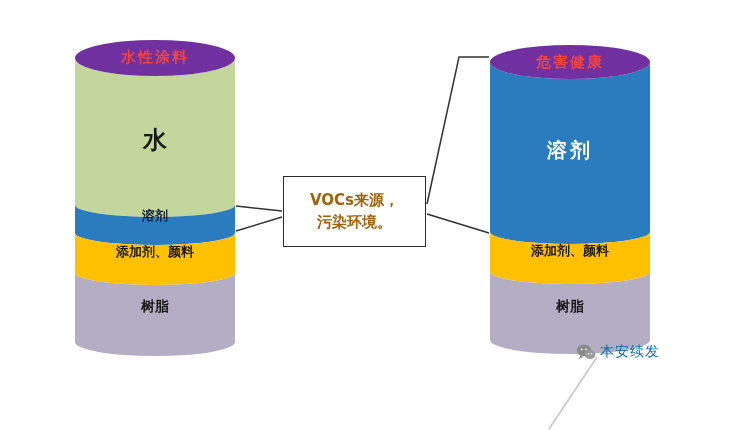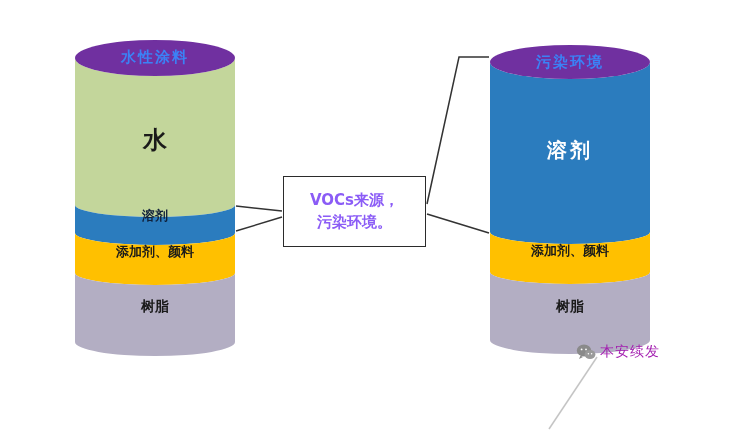--- a/index.html
+++ b/index.html
@@ -16,53 +16,53 @@
     text-align:center;
     color:#1a1a1a;
     line-height:1.2;
     user-select:none;
     white-space:nowrap;
   }
   .cyl-title{
     width:160px;
     font-size:15px;
     font-weight:bold;
-    color:#3b82f6;
+    color:#ef4444;
     letter-spacing:2px;
   }
   .big-label{width:160px;font-size:24px;font-weight:bold;}
   .mid-label{width:160px;font-size:13px;font-weight:bold;}
   .solvent-right{width:160px;font-size:20px;font-weight:bold;color:#ffffff;letter-spacing:3px;}
   .callout{
     position:absolute;
     left:283px;top:176px;
     width:143px;height:71px;
     background:#ffffff;
     border:1px solid #2b2b2b;
     box-sizing:border-box;
     display:flex;
     flex-direction:column;
     justify-content:center;
     align-items:center;
   }
   .callout div{
-    color:#8b5cf6;
+    color:#a16207;
     font-weight:bold;
     font-size:15px;
     line-height:1.45;
   }
   .watermark{
     position:absolute;
     left:576px;top:343px;
     display:flex;
     align-items:center;
     gap:4px;
   }
   .watermark .wm-text{
-    color:#a21caf;
+    color:#0369a1;
     font-size:14px;
     letter-spacing:1px;
   }
 </style>
 </head>
 <body>
 
 <div id="stage">
 
   <svg id="shapes" viewBox="0 0 751 430" xmlns="http://www.w3.org/2000/svg">
@@ -86,21 +86,21 @@
 
     <path d="M549,429 L597,357" stroke="#c4c4c4" stroke-width="1.5" fill="none"></path>
   </svg>
 
   <div class="txt cyl-title" style="left:75px;top:48px;">水性涂料</div>
   <div class="txt big-label" style="left:75px;top:126px;">水</div>
   <div class="txt mid-label" style="left:75px;top:208px;color:#10203a;">溶剂</div>
   <div class="txt mid-label" style="left:75px;top:244px;">添加剂、颜料</div>
   <div class="txt mid-label" style="left:75px;top:298px;font-size:14px;">树脂</div>
 
-  <div class="txt cyl-title" style="left:490px;top:53px;">污染环境</div>
+  <div class="txt cyl-title" style="left:490px;top:53px;">危害健康</div>
   <div class="txt solvent-right" style="left:490px;top:138px;">溶剂</div>
   <div class="txt mid-label" style="left:490px;top:243px;">添加剂、颜料</div>
   <div class="txt mid-label" style="left:490px;top:298px;font-size:14px;">树脂</div>
 
   <div class="callout">
     <div>VOCs来源，</div>
     <div>污染环境。</div>
   </div>
 
   <div class="watermark">

